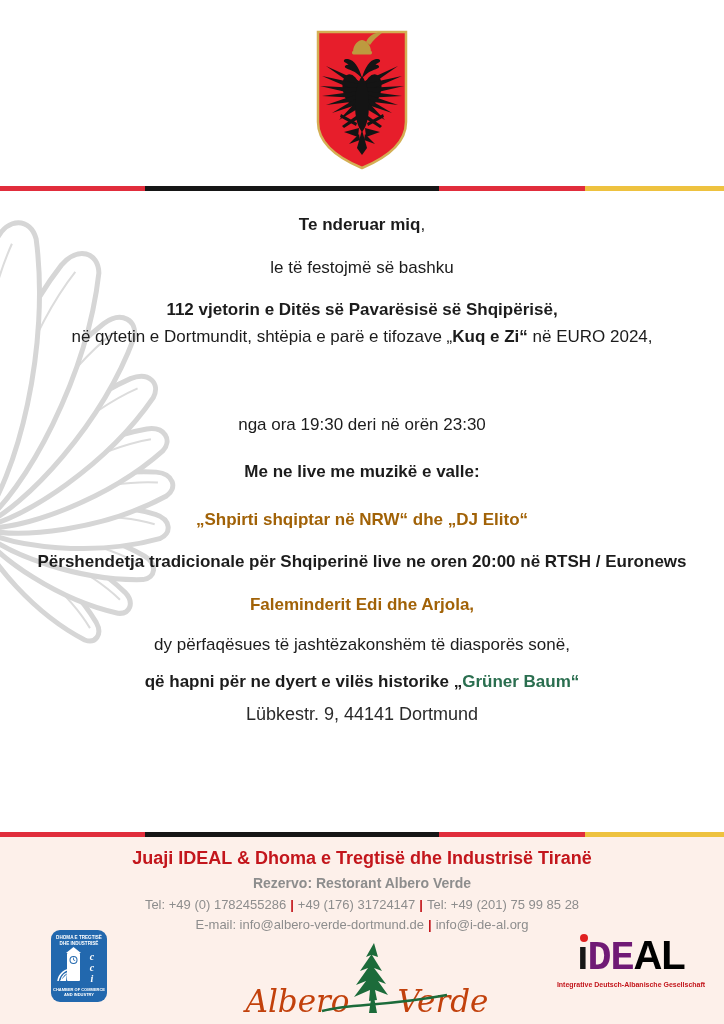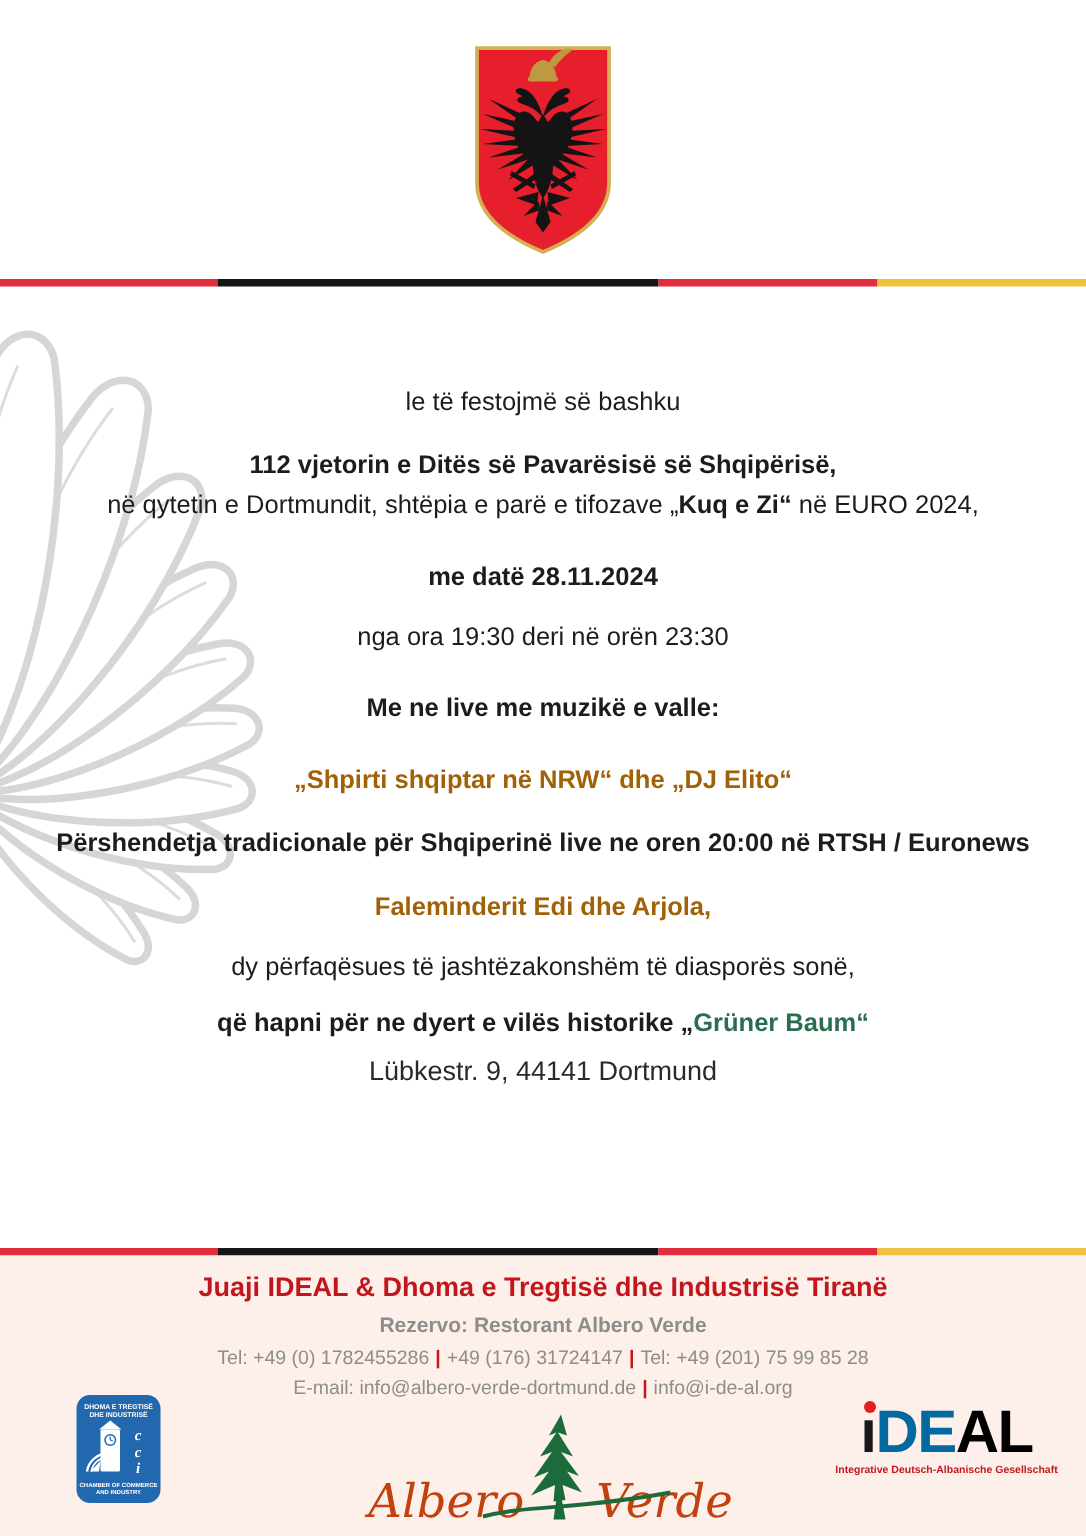--- a/index.html
+++ b/index.html
@@ -55,21 +55,21 @@
   .pipe{color:#c3161c;font-weight:bold;padding:0 4px;}
   
   .logo-cci{position:absolute;left:50px;top:92px;width:58px;height:74px;}
   .logo-albero{position:absolute;left:262px;top:102px;width:210px;height:78px;display:flex;align-items:flex-end;justify-content:center;}
   .albero-word{font-family:"DejaVu Serif", serif;font-style:italic;font-size:31px;color:#c2410c;line-height:1;margin-top:40px;}
   .albero-tree{width:64px;height:76px;margin:0 -8px;position:relative;z-index:1;}
   .logo-ideal{position:absolute;left:556px;top:98px;width:150px;text-align:center;}
   .ideal-word{font-size:40px;font-weight:bold;line-height:1;letter-spacing:-1px;white-space:nowrap;}
   .ideal-i{position:relative;color:#171717;}
   .ideal-i .dot{position:absolute;left:3px;top:1px;width:8px;height:8px;border-radius:50%;background:#e02020;}
-  .ideal-de{color:#0369a1;}
+  .ideal-de{color:#701a75;font-family:Liberation Mono, monospace;}
   .ideal-al{color:#000000;}
   .ideal-tagline{font-size:7px;font-weight:bold;color:#c3161c;margin-top:2px;white-space:nowrap;}
 </style>
 </head>
 <body>
 
 <div class="page">
 
   <svg class="watermark" viewBox="0 0 260 500" xmlns="http://www.w3.org/2000/svg">
     <defs>
@@ -130,24 +130,24 @@
     </g>
   </svg>
 
   <div class="stripe" id="stripe-top">
     <div class="s1"></div>
     <div class="s2"></div>
     <div class="s3"></div>
     <div class="s4"></div>
   </div>
 
+  <div class="line" id="l1"><span class="b">Te nderuar miq</span><span class="rg">,</span></div>
   <div class="line" id="l2"><span>le të festojmë së bashku</span></div>
   <div class="line b" id="l3"><span>112 vjetorin e Ditës së Pavarësisë së Shqipërisë,</span></div>
   <div class="line" id="l4"><span>në qytetin e Dortmundit, shtëpia e parë e tifozave „</span><span class="b">Kuq e Zi“</span><span> në EURO 2024,</span></div>
-  <div class="line b" id="l5"><span>me datë 28.11.2024</span></div>
   <div class="line" id="l6"><span>nga ora 19:30 deri në orën 23:30</span></div>
   <div class="line b" id="l7"><span>Me ne live me muzikë e valle:</span></div>
   <div class="line b red" id="l8"><span>„Shpirti shqiptar në NRW“ dhe „DJ Elito“</span></div>
   <div class="line b" id="l9"><span>Përshendetja tradicionale për Shqiperinë live ne oren 20:00 në RTSH / Euronews</span></div>
   <div class="line b red" id="l10"><span>Faleminderit Edi dhe Arjola,</span></div>
   <div class="line" id="l11"><span>dy përfaqësues të jashtëzakonshëm të diasporës sonë,</span></div>
   <div class="line b" id="l12"><span>që hapni për ne dyert e vilës historike „</span><span class="green">Grüner Baum“</span></div>
   <div class="line" id="l13"><span>Lübkestr. 9, 44141 Dortmund</span></div>
 
 

